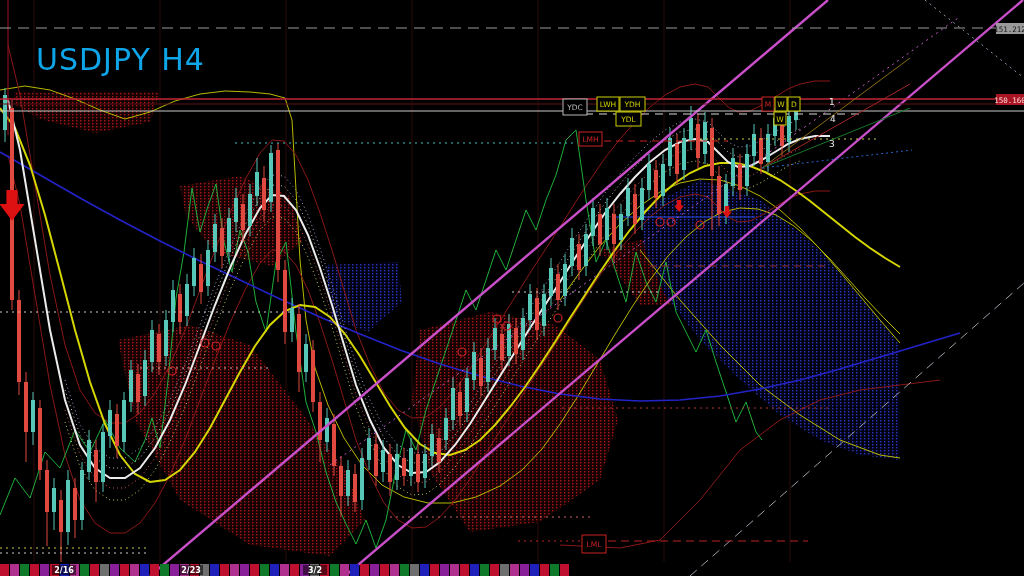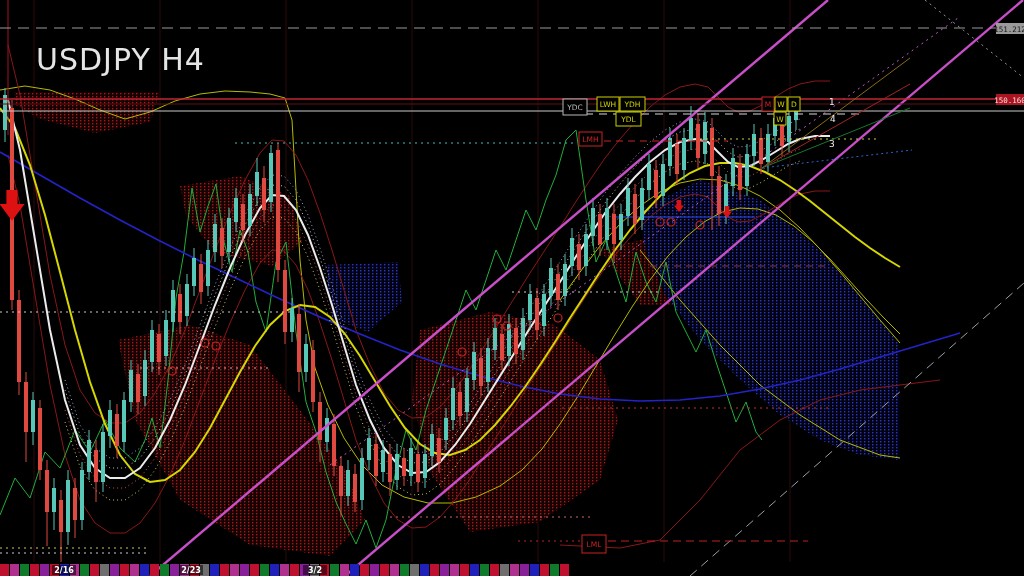--- a/index.html
+++ b/index.html
@@ -1,17 +1,17 @@
 <!DOCTYPE html>
 <html><head>
 <meta charset="utf-8">
 <style>
   html,body{margin:0;padding:0;background:#000;}
   .stage{position:relative;width:1024px;height:576px;background:#000;overflow:hidden;font-family:"DejaVu Sans",sans-serif;}
-  .title{position:absolute;left:36px;top:42px;color:#e5e5e5;font-size:30px;letter-spacing:1px;font-weight:400;z-index:5;pointer-events:none;}
+  .title{position:absolute;left:36px;top:42px;color:#0ea5e9;font-size:30px;letter-spacing:1px;font-weight:400;z-index:5;pointer-events:none;}
   svg{position:absolute;left:0;top:0;}
 </style>
 </head>
 <body>
 
 <div class="stage">
   <svg id="cv" width="1024" height="576" viewBox="0 0 1024 576">
       <defs>
         <pattern id="hr" width="4" height="3" patternUnits="userSpaceOnUse">
           <rect width="4" height="3" fill="#160202"></rect>

